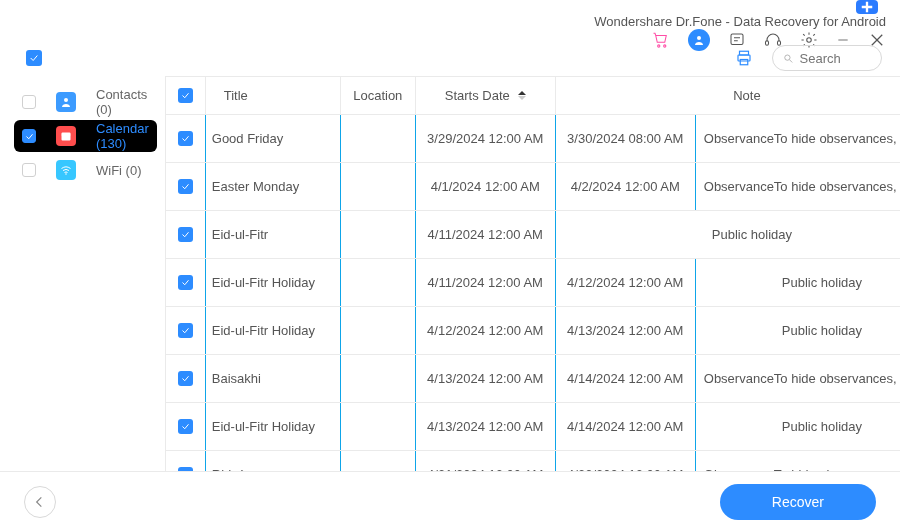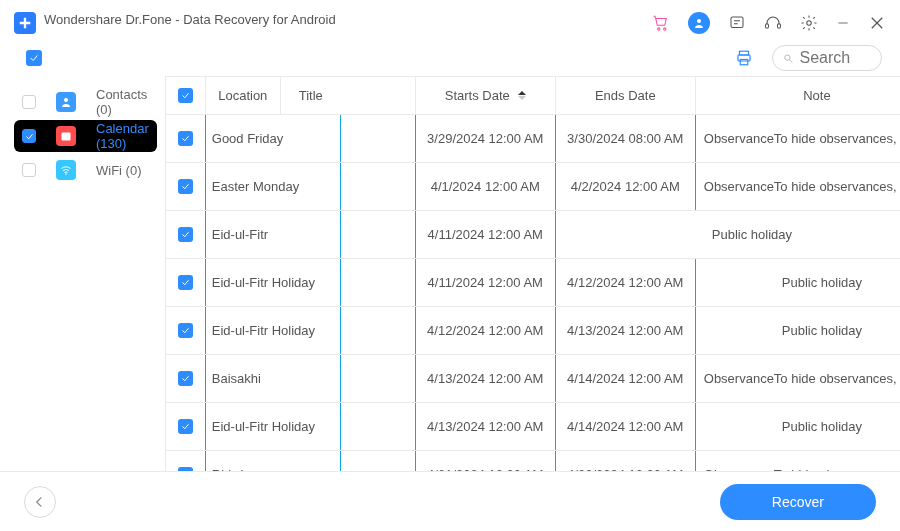--- a/index.html
+++ b/index.html
@@ -1,20 +1,20 @@
 <!DOCTYPE html>
 <html><head>
 <meta charset="utf-8">
 <style>
   * { box-sizing: border-box; margin: 0; padding: 0; }
   html, body { width: 900px; height: 531px; overflow: hidden; font-family: -apple-system, "Segoe UI", Arial, sans-serif; font-size: 13px; color: #333; background: #fff; }
   body { display: flex; flex-direction: column; }
 
   
-  .titlebar { height: 40px; display: flex; align-items: flex-start; padding: 12px 14px; }
+  .titlebar { height: 40px; display: flex; align-items: flex-end; padding: 0 14px; flex-direction: column; }
   .app-logo { width: 22px; height: 22px; background: #2b7cff; border-radius: 4px; display: flex; align-items: center; justify-content: center; margin-right: 8px; }
   .app-logo svg { width: 14px; height: 14px; fill: #fff; }
   .titlebar-title { color: #555; font-size: 13px; flex: 0 0 auto; }
   .titlebar-spacer { flex: 1; }
   .titlebar-icons { display: flex; align-items: center; gap: 18px; }
   .tb-icon { width: 18px; height: 18px; display: flex; align-items: center; justify-content: center; cursor: pointer; }
   .tb-icon svg { width: 18px; height: 18px; stroke: #555; fill: none; stroke-width: 1.4; }
   .tb-icon.cart svg { stroke: #ff4da6; }
   .tb-profile { width: 22px; height: 22px; border-radius: 50%; background: #2d8cff; display: flex; align-items: center; justify-content: center; }
   .tb-profile svg { width: 12px; height: 12px; fill: #fff; }
@@ -23,21 +23,21 @@
 
   
   .toolrow { height: 36px; display: flex; align-items: center; padding: 0 18px 0 26px; }
   .master-chk { width: 16px; height: 16px; border-radius: 3px; background: #2d8cff; display: flex; align-items: center; justify-content: center; }
   .master-chk svg { width: 10px; height: 10px; stroke: #fff; stroke-width: 2.4; fill: none; }
   .toolrow-spacer { flex: 1; }
   .print-icon { width: 20px; height: 20px; display: flex; align-items: center; justify-content: center; margin-right: 18px; cursor: pointer; }
   .print-icon svg { width: 18px; height: 18px; stroke: #2d8cff; fill: none; stroke-width: 1.6; }
   .search { width: 110px; height: 26px; border: 1px solid #d9d9d9; border-radius: 13px; display: flex; align-items: center; padding: 0 10px; gap: 6px; }
   .search svg { width: 13px; height: 13px; stroke: #999; fill: none; stroke-width: 1.6; }
-  .search input { border: none; outline: none; width: 100%; font-size: 16px; color: #ec4899; background: transparent; }
+  .search input { border: none; outline: none; width: 100%; font-size: 13px; color: #ec4899; background: transparent; }
 
   
   .main { flex: 1; display: flex; min-height: 0; }
 
   
   .sidebar { width: 218px; padding: 10px 8px 0 14px; display: flex; flex-direction: column; gap: 2px; }
   .sb-item { height: 32px; display: flex; align-items: center; padding: 0 8px; border-radius: 6px; gap: 20px; cursor: pointer; }
   .sb-item.selected { background: #000000; }
   .sb-chk { width: 14px; height: 14px; border: 1.5px solid #d0d0d0; border-radius: 3px; flex: 0 0 auto; display: flex; align-items: center; justify-content: center; }
   .sb-chk.checked { background: #2d8cff; border-color: #2d8cff; }
@@ -210,30 +210,29 @@
 
   <div class="table-wrap">
     <div class="thead">
       <div class="th chk">
         <div class="hchk">
             <svg viewBox="0 0 24 24">
               <polyline points="4 12 10 18 20 6"></polyline>
             </svg>
           </div>
       </div>
+      <div class="th title">Title</div>
       <div class="th loc">Location</div>
-      <div class="th title">Title</div>
       <div class="th sd">
         <span>Starts Date</span>
         <span class="sort-ind">
             <span class="up"></span>
             <span class="dn"></span>
           </span>
       </div>
-      <div class="th ed">Ends Date</div>
       <div class="th note">Note</div>
     </div>
     <div class="tbody" id="tbody">
         <div class="row">
           <div class="td chk">
             <div class="rchk">
               <svg viewBox="0 0 24 24">
                 <polyline points="4 12 10 18 20 6"></polyline>
               </svg>
             </div>

